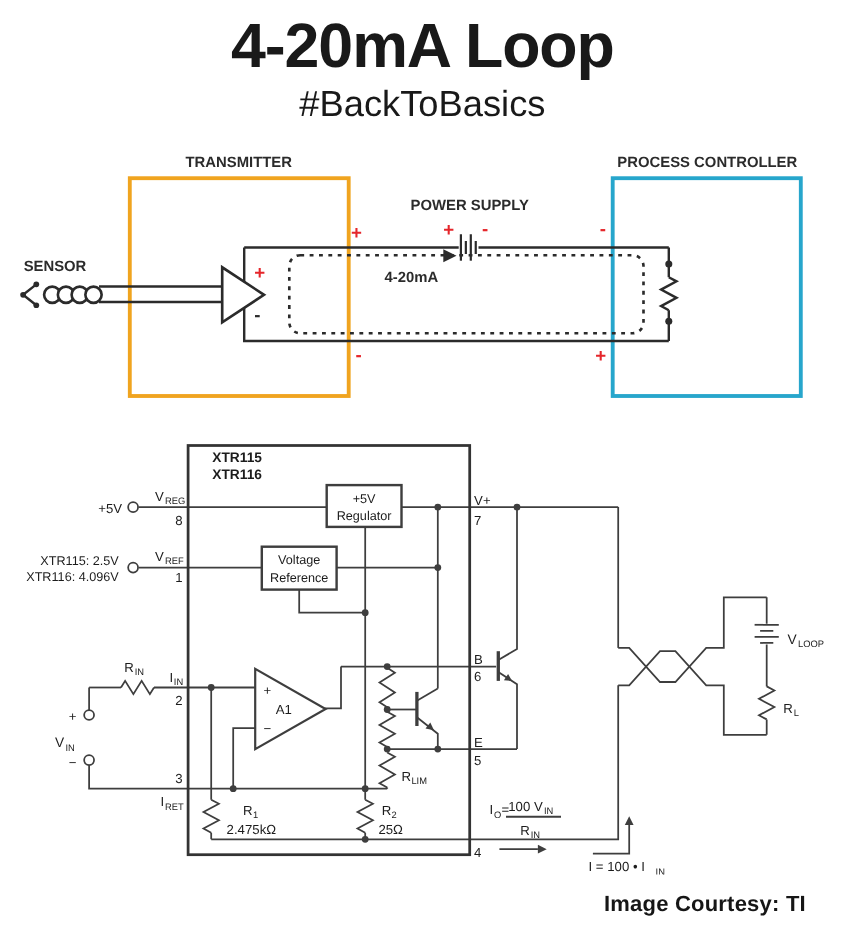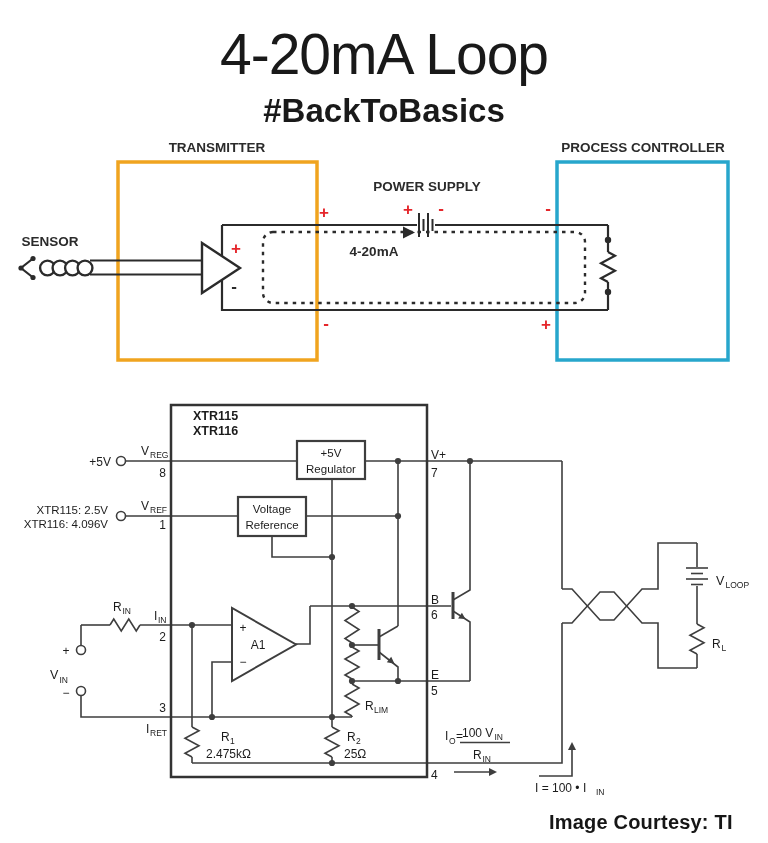--- a/index.html
+++ b/index.html
@@ -1,21 +1,21 @@
 <!DOCTYPE html>
 <html><head>
 <meta charset="utf-8">
 <style>
   html,body{margin:0;padding:0;background:#ffffff;}
   .page{position:relative;width:768px;height:843px;background:#ffffff;overflow:hidden;
         font-family:"Liberation Sans",sans-serif;}
-  .title{position:absolute;left:0;right:0;top:10px;margin:16px;text-align:center;
-         font-size:57px;line-height:1;font-weight:normal;color:#191919;letter-spacing:-1px;}
-  .subtitle{position:absolute;left:0;right:0;top:94px;margin:0;text-align:center;
-         font-size:33px;line-height:1;font-weight:bold;color:#191919;}
+  .title{position:absolute;left:0;right:0;top:10px;margin:4px;text-align:center;
+         font-size:57px;line-height:1;font-weight:bold;color:#191919;letter-spacing:-1px;}
+  .subtitle{position:absolute;left:0;right:0;top:77px;margin:0;text-align:center;
+         font-size:33px;line-height:1;font-weight:normal;color:#191919;}
   .courtesy{position:absolute;left:549px;top:811px;font-size:20px;font-weight:bold;
          color:#161616;letter-spacing:.2px;}
   svg{position:absolute;left:0;}
   
   .tw{stroke:#2b2b2b;stroke-width:2.2;fill:none;}
   .twb{stroke:#2b2b2b;stroke-width:2;fill:none;}
   .dash{stroke:#2b2b2b;stroke-width:2.4;fill:none;stroke-dasharray:3.5 5;}
   .obox{stroke:#F0A41F;stroke-width:3.5;fill:none;}
   .cbox{stroke:#27A6CC;stroke-width:3.5;fill:none;}
   .tl{font-size:13.5px;font-weight:bold;fill:#2b2b2b;text-anchor:middle;}

